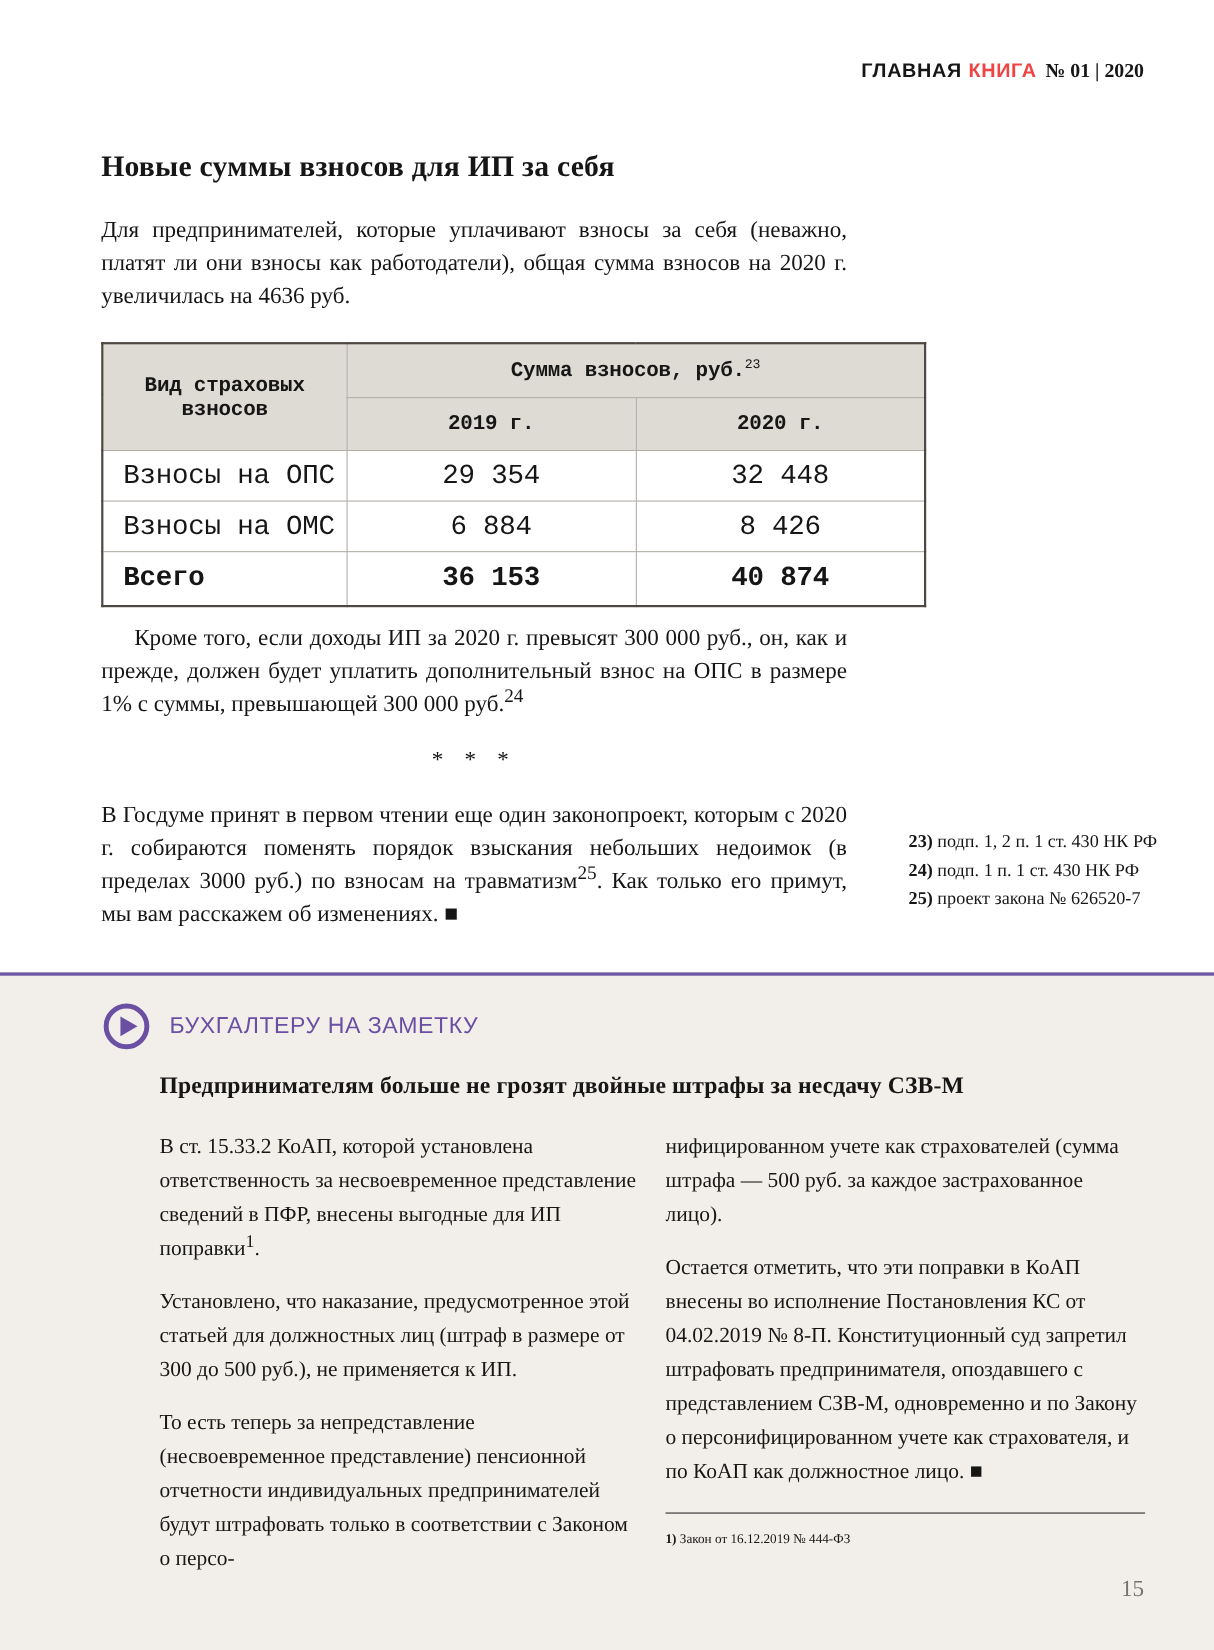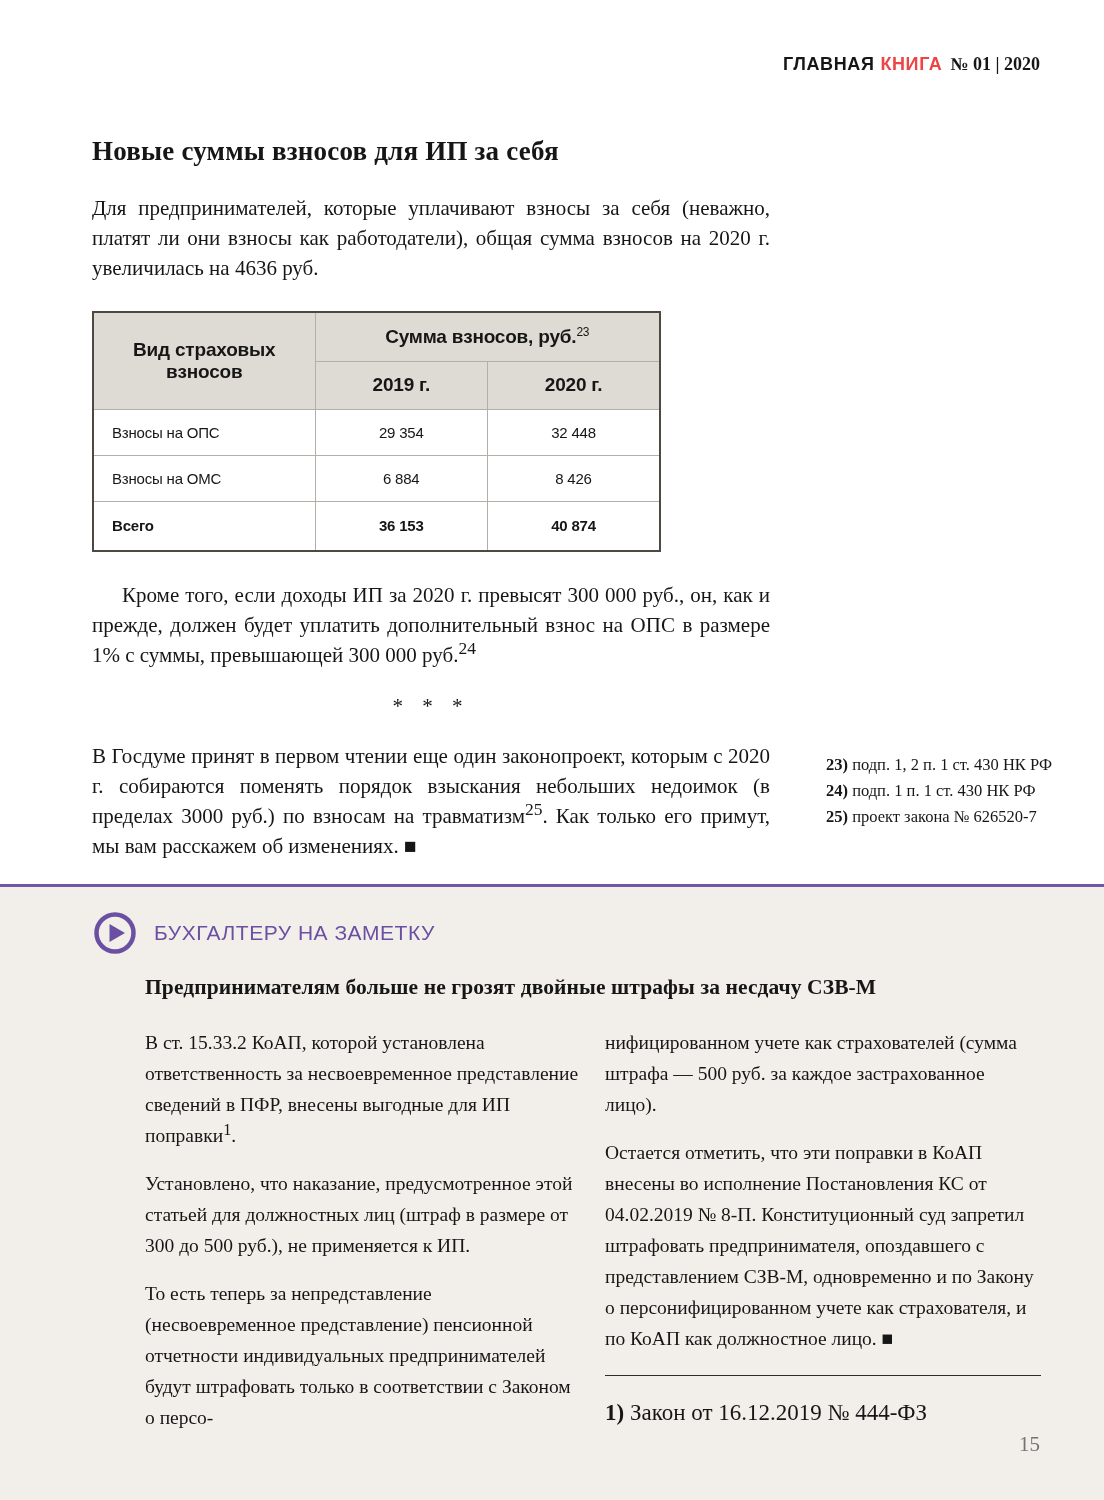--- a/index.html
+++ b/index.html
@@ -30,34 +30,34 @@
   .article { position:absolute; left:92px; top:136px; width:678px; }
   .article-title { font-size:27px; font-weight:bold; margin-bottom:26px; letter-spacing:.2px; }
   p.body {
     font-size:21px; line-height:30px; text-align:justify;
     hyphens:auto; -webkit-hyphens:auto;
   }
   p.indent { text-indent:30px; }
 
   
   table.rates {
-    border-collapse:collapse; width:569px; margin-top:28px; margin-bottom:28px;
-    font-family:Liberation Sans, sans-serif;
+    border-collapse:collapse; width:750px; margin-top:28px; margin-bottom:12px;
+    font-family:Liberation Mono, monospace;
     table-layout:fixed;
   }
   table.rates th, table.rates td { border:1px solid #b3aea8; }
   table.rates { border:2px solid #4d4841; }
   table.rates th {
     background:#dedad4; font-weight:bold; font-size:19px; text-align:center;
     letter-spacing:-.2px;
   }
   .c-kind { width:222px; vertical-align:middle; padding:0 30px; }
   .c-group { height:49px; }
   .c-year { height:48px; width:228px; }
-  table.rates td { font-size:15px; height:46px; text-align:center; letter-spacing:-.2px; background:#fff; }
+  table.rates td { font-size:25px; height:46px; text-align:center; letter-spacing:-.2px; background:#fff; }
   table.rates td.c-label { text-align:left; padding-left:18px; }
   table.rates tr.total td { font-weight:bold; height:50px; }
   table.rates sup { font-weight:normal; font-size:12px; }
 
   .separator { text-align:center; font-size:21px; letter-spacing:7px; margin:24px 0 22px 0; }
 
   
   .sidenotes {
     position:absolute; left:826px; top:752px; width:228px;
     font-size:16.5px; line-height:26px;
@@ -84,22 +84,22 @@
     position:absolute; left:145px; top:88px; width:900px;
     font-size:21.5px; font-weight:bold; letter-spacing:.1px;
   }
   .note-cols {
     position:absolute; left:145px; top:140px; width:896px;
     display:flex; gap:24px;
   }
   .note-col { width:436px; font-size:19.5px; line-height:31px; hyphens:auto; -webkit-hyphens:auto; }
   .note-col p { margin-bottom:17px; }
   .note-footnote {
-    border-top:1px solid #2d2d2d; margin-top:21px; padding-top:25px;
-    font-size:23px; line-height:24px;
+    border-top:1px solid #2d2d2d; margin-top:21px; padding-top:11px;
+    font-size:12px; line-height:24px;
   }
   .note-footnote .num { font-weight:bold; }
 
   .page-number {
     position:absolute; right:64px; top:1432px;
     font-size:21px; color:#737373;
   }
   sup { line-height:0; }
 </style>
 </head>

